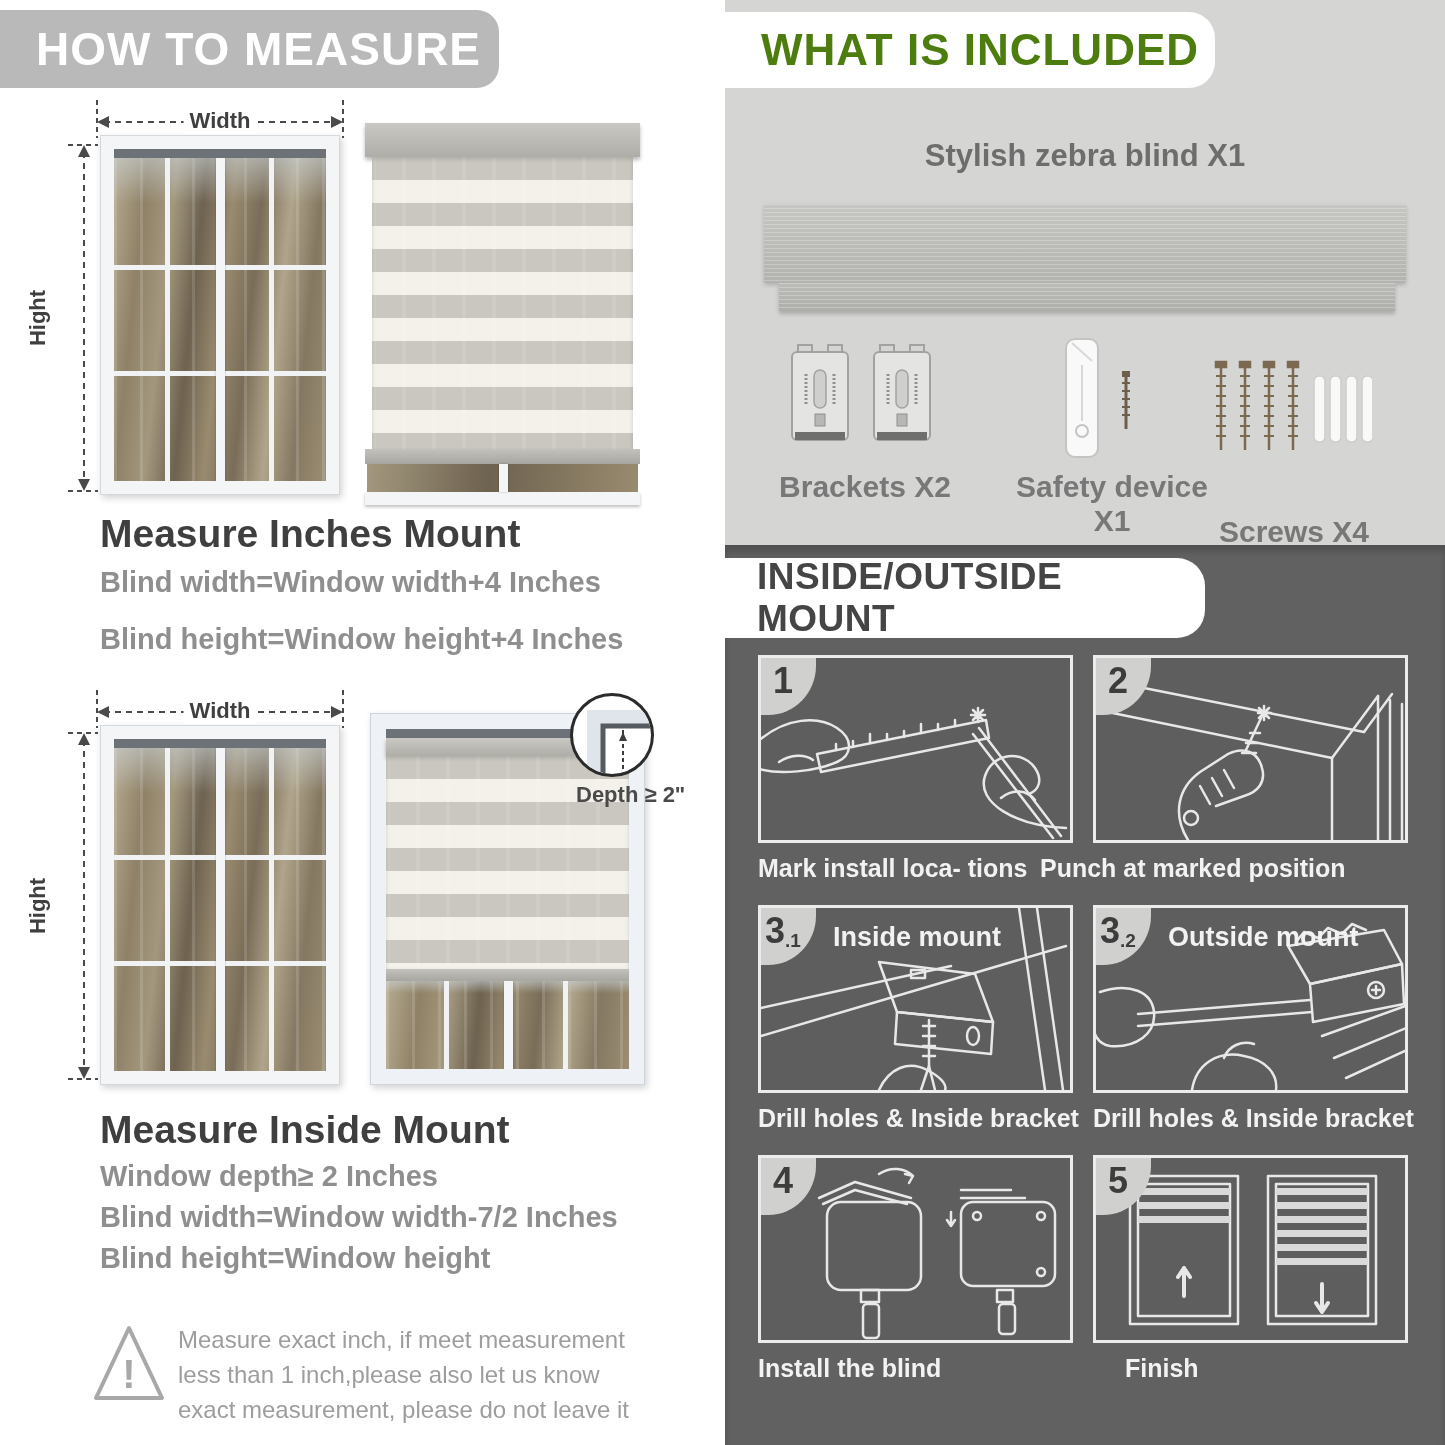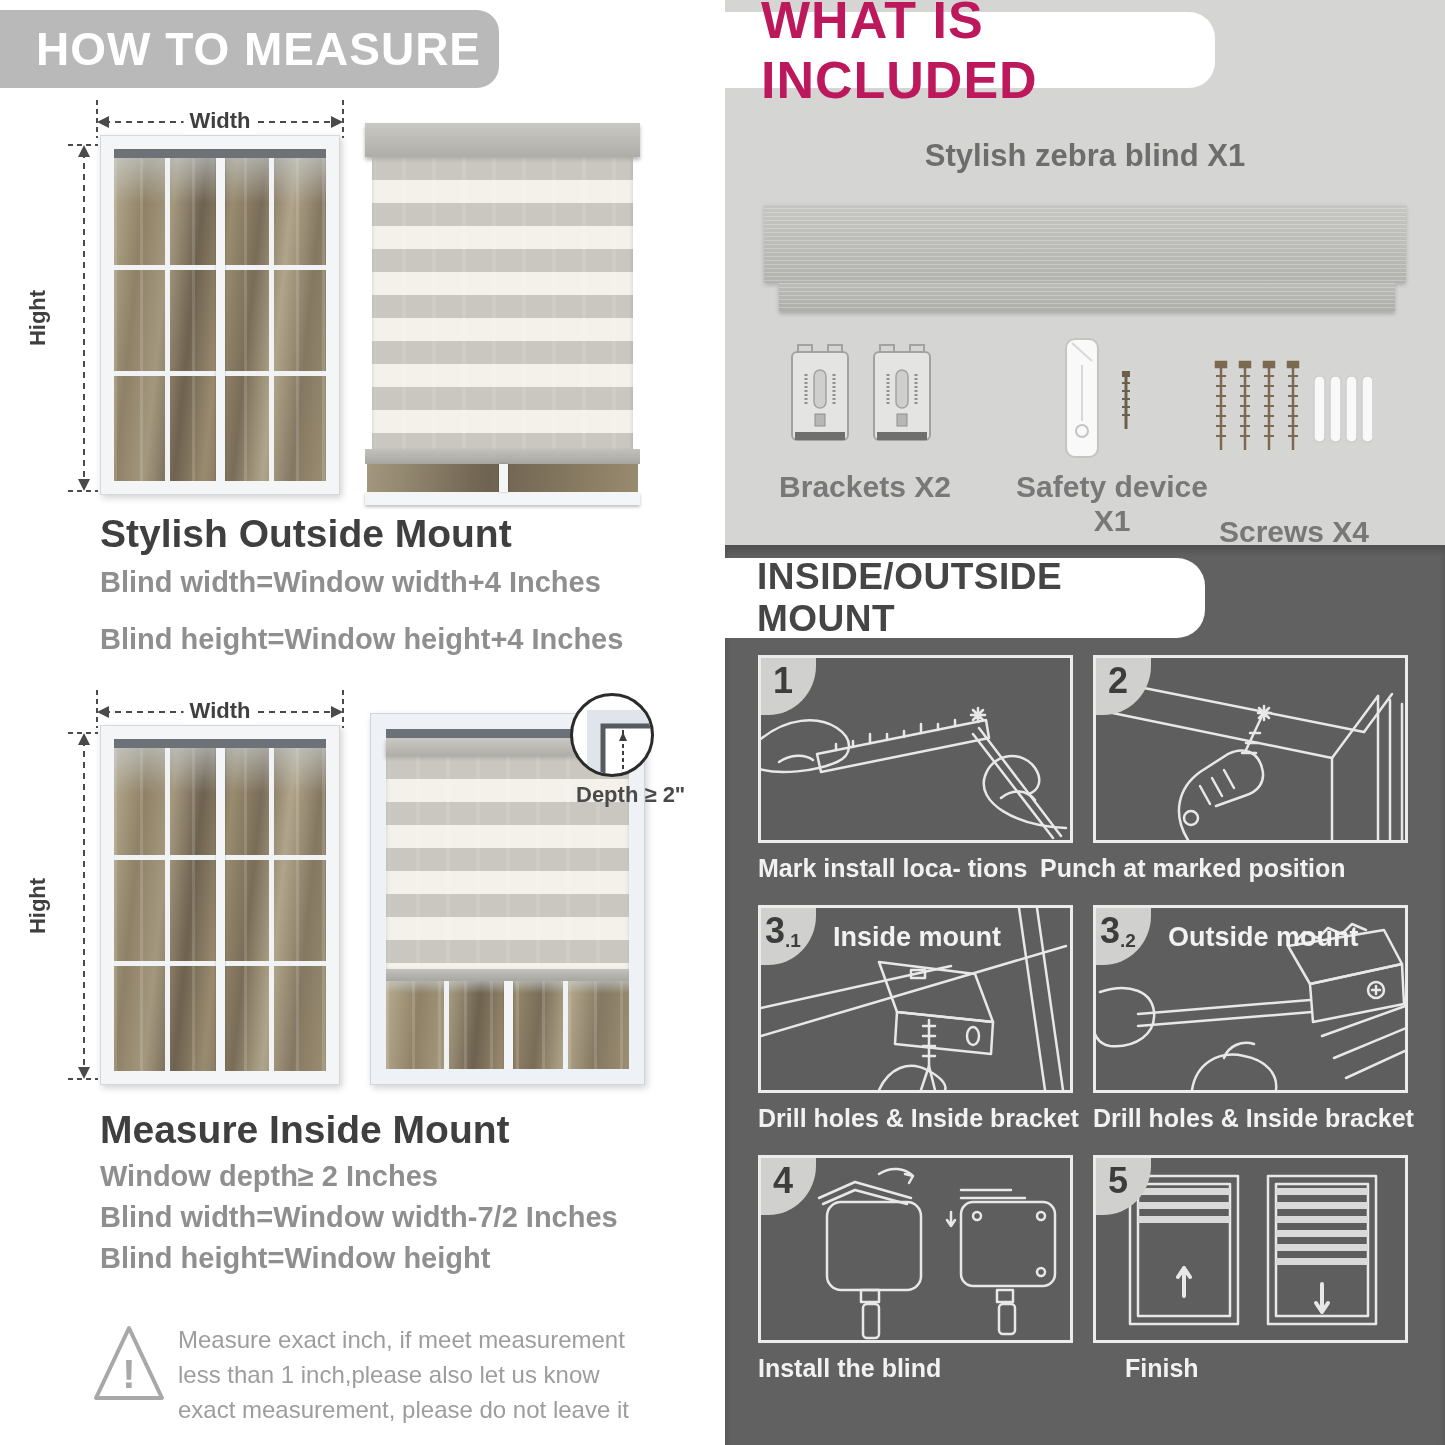--- a/index.html
+++ b/index.html
@@ -75,21 +75,21 @@
   .warn-text{
     position:absolute;left:178px;top:1322px;width:452px;
     font-size:24px;font-weight:500;color:#9d9d9d;line-height:35px;
   }
 
   
   .panel-top{position:absolute;left:725px;top:0;width:720px;height:545px;background:#d5d5d3;}
   .banner-included{
     position:absolute;left:725px;top:12px;width:490px;height:76px;background:#ffffff;
     border-radius:0 26px 26px 0;display:flex;align-items:center;padding-left:36px;box-sizing:border-box;
-    color:#be185d;font-size:52px;font-weight:700;letter-spacing:1px;
+    color:#4d7c0f;font-size:44px;font-weight:700;letter-spacing:1px;
   }
   .blind-name{position:absolute;left:725px;top:138px;width:720px;text-align:center;font-size:31px;font-weight:700;color:#6d6d6d;}
   .headrail{
     position:absolute;left:764px;top:204px;width:642px;height:79px;border-radius:2px;
     background:
       repeating-linear-gradient(180deg, rgba(255,255,255,.25) 0 1px, rgba(0,0,0,0) 1px 4px),
       linear-gradient(180deg,#c6c7c3,#b2b3af);
     box-shadow:0 2px 4px rgba(0,0,0,.18);
   }
   .headrail-fascia{
@@ -170,21 +170,21 @@
   <div class="blind-out" style="left:365px;top:123px;width:275px;height:382px;">
     <div class="cassette"></div>
     <div class="zstripes"></div>
     <div class="bottomrail"></div>
     <div class="under-glass">
       <div class="mull-v"></div>
     </div>
     <div class="sill"></div>
   </div>
 
-  <div class="sec-heading" style="top:512px;">Stylish Outside Mount</div>
+  <div class="sec-heading" style="top:512px;">Measure Inches Mount</div>
   <div class="sec-line" style="top:566px;">Blind width=Window width+4 Inches</div>
   <div class="sec-line" style="top:623px;">Blind height=Window height+4 Inches</div>
 
   <div class="photo-window" style="left:100px;top:725px;width:240px;height:360px;">
     <div class="lintel"></div>
     <div class="glass">
       <div class="bar-v" style="left:24%;"></div>
       <div class="bar-v" style="left:73%;"></div>
       <div class="bar-h" style="top:33%;"></div>
       <div class="bar-h" style="top:66%;"></div>

